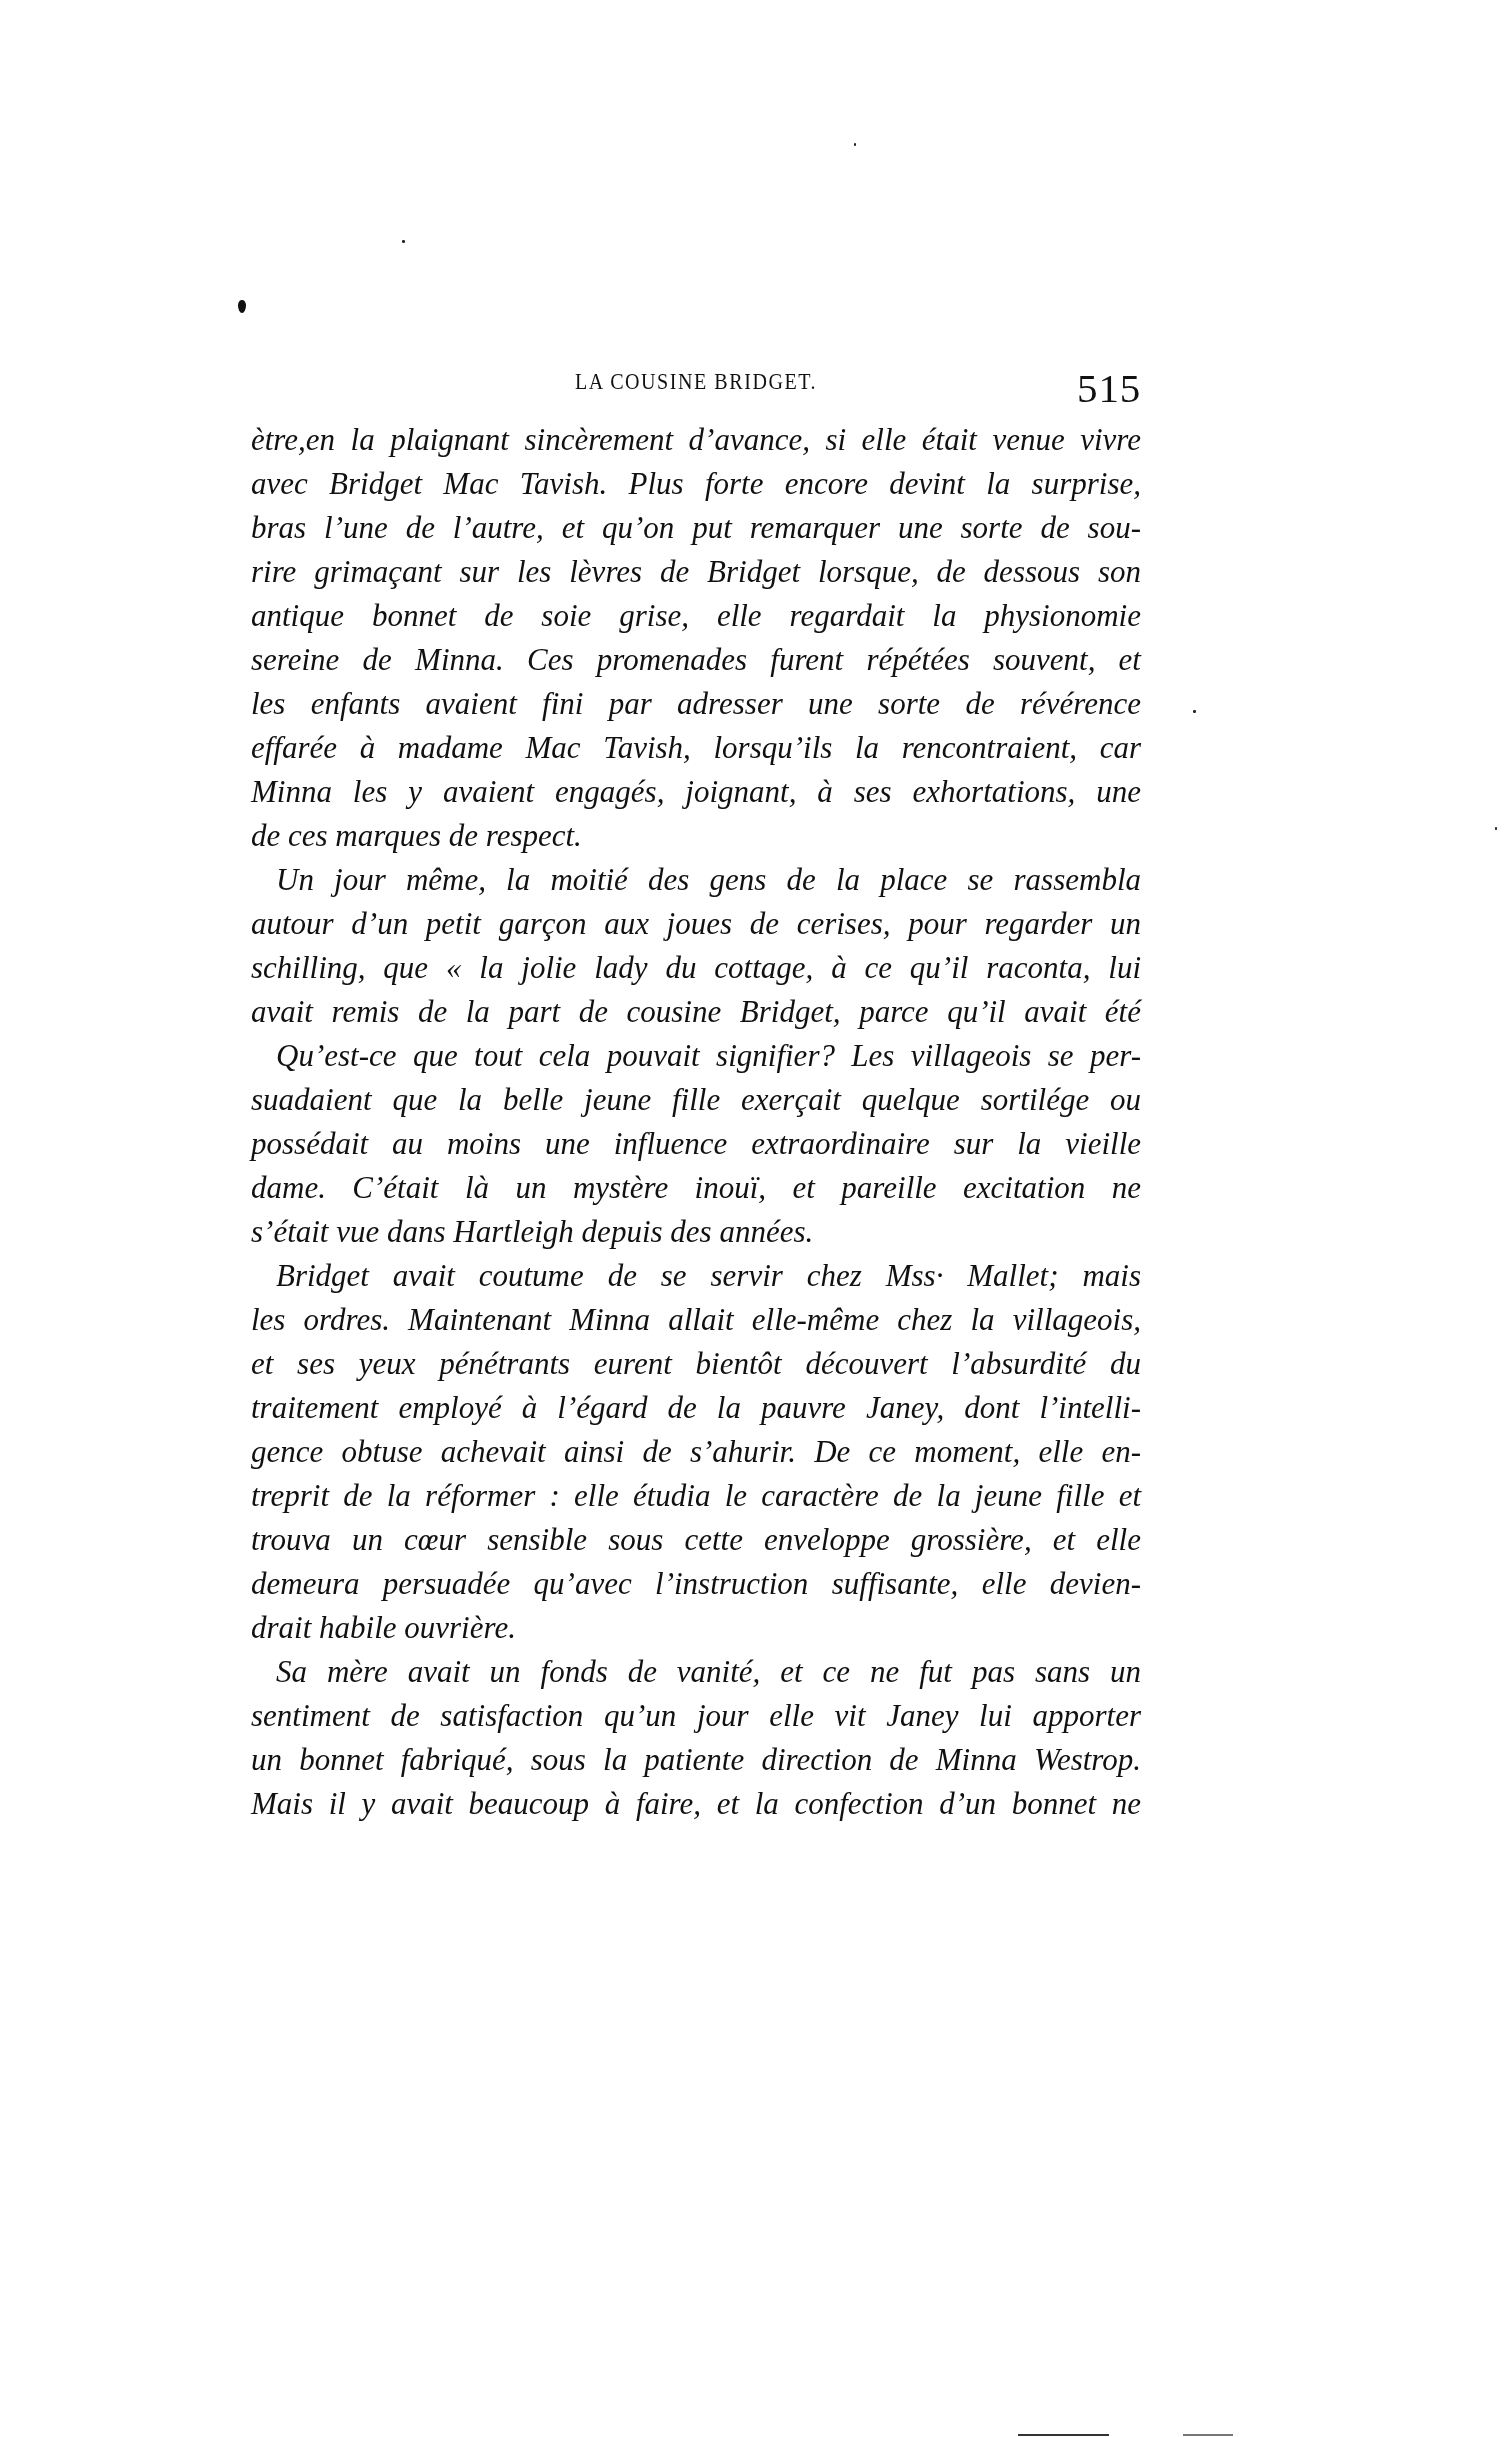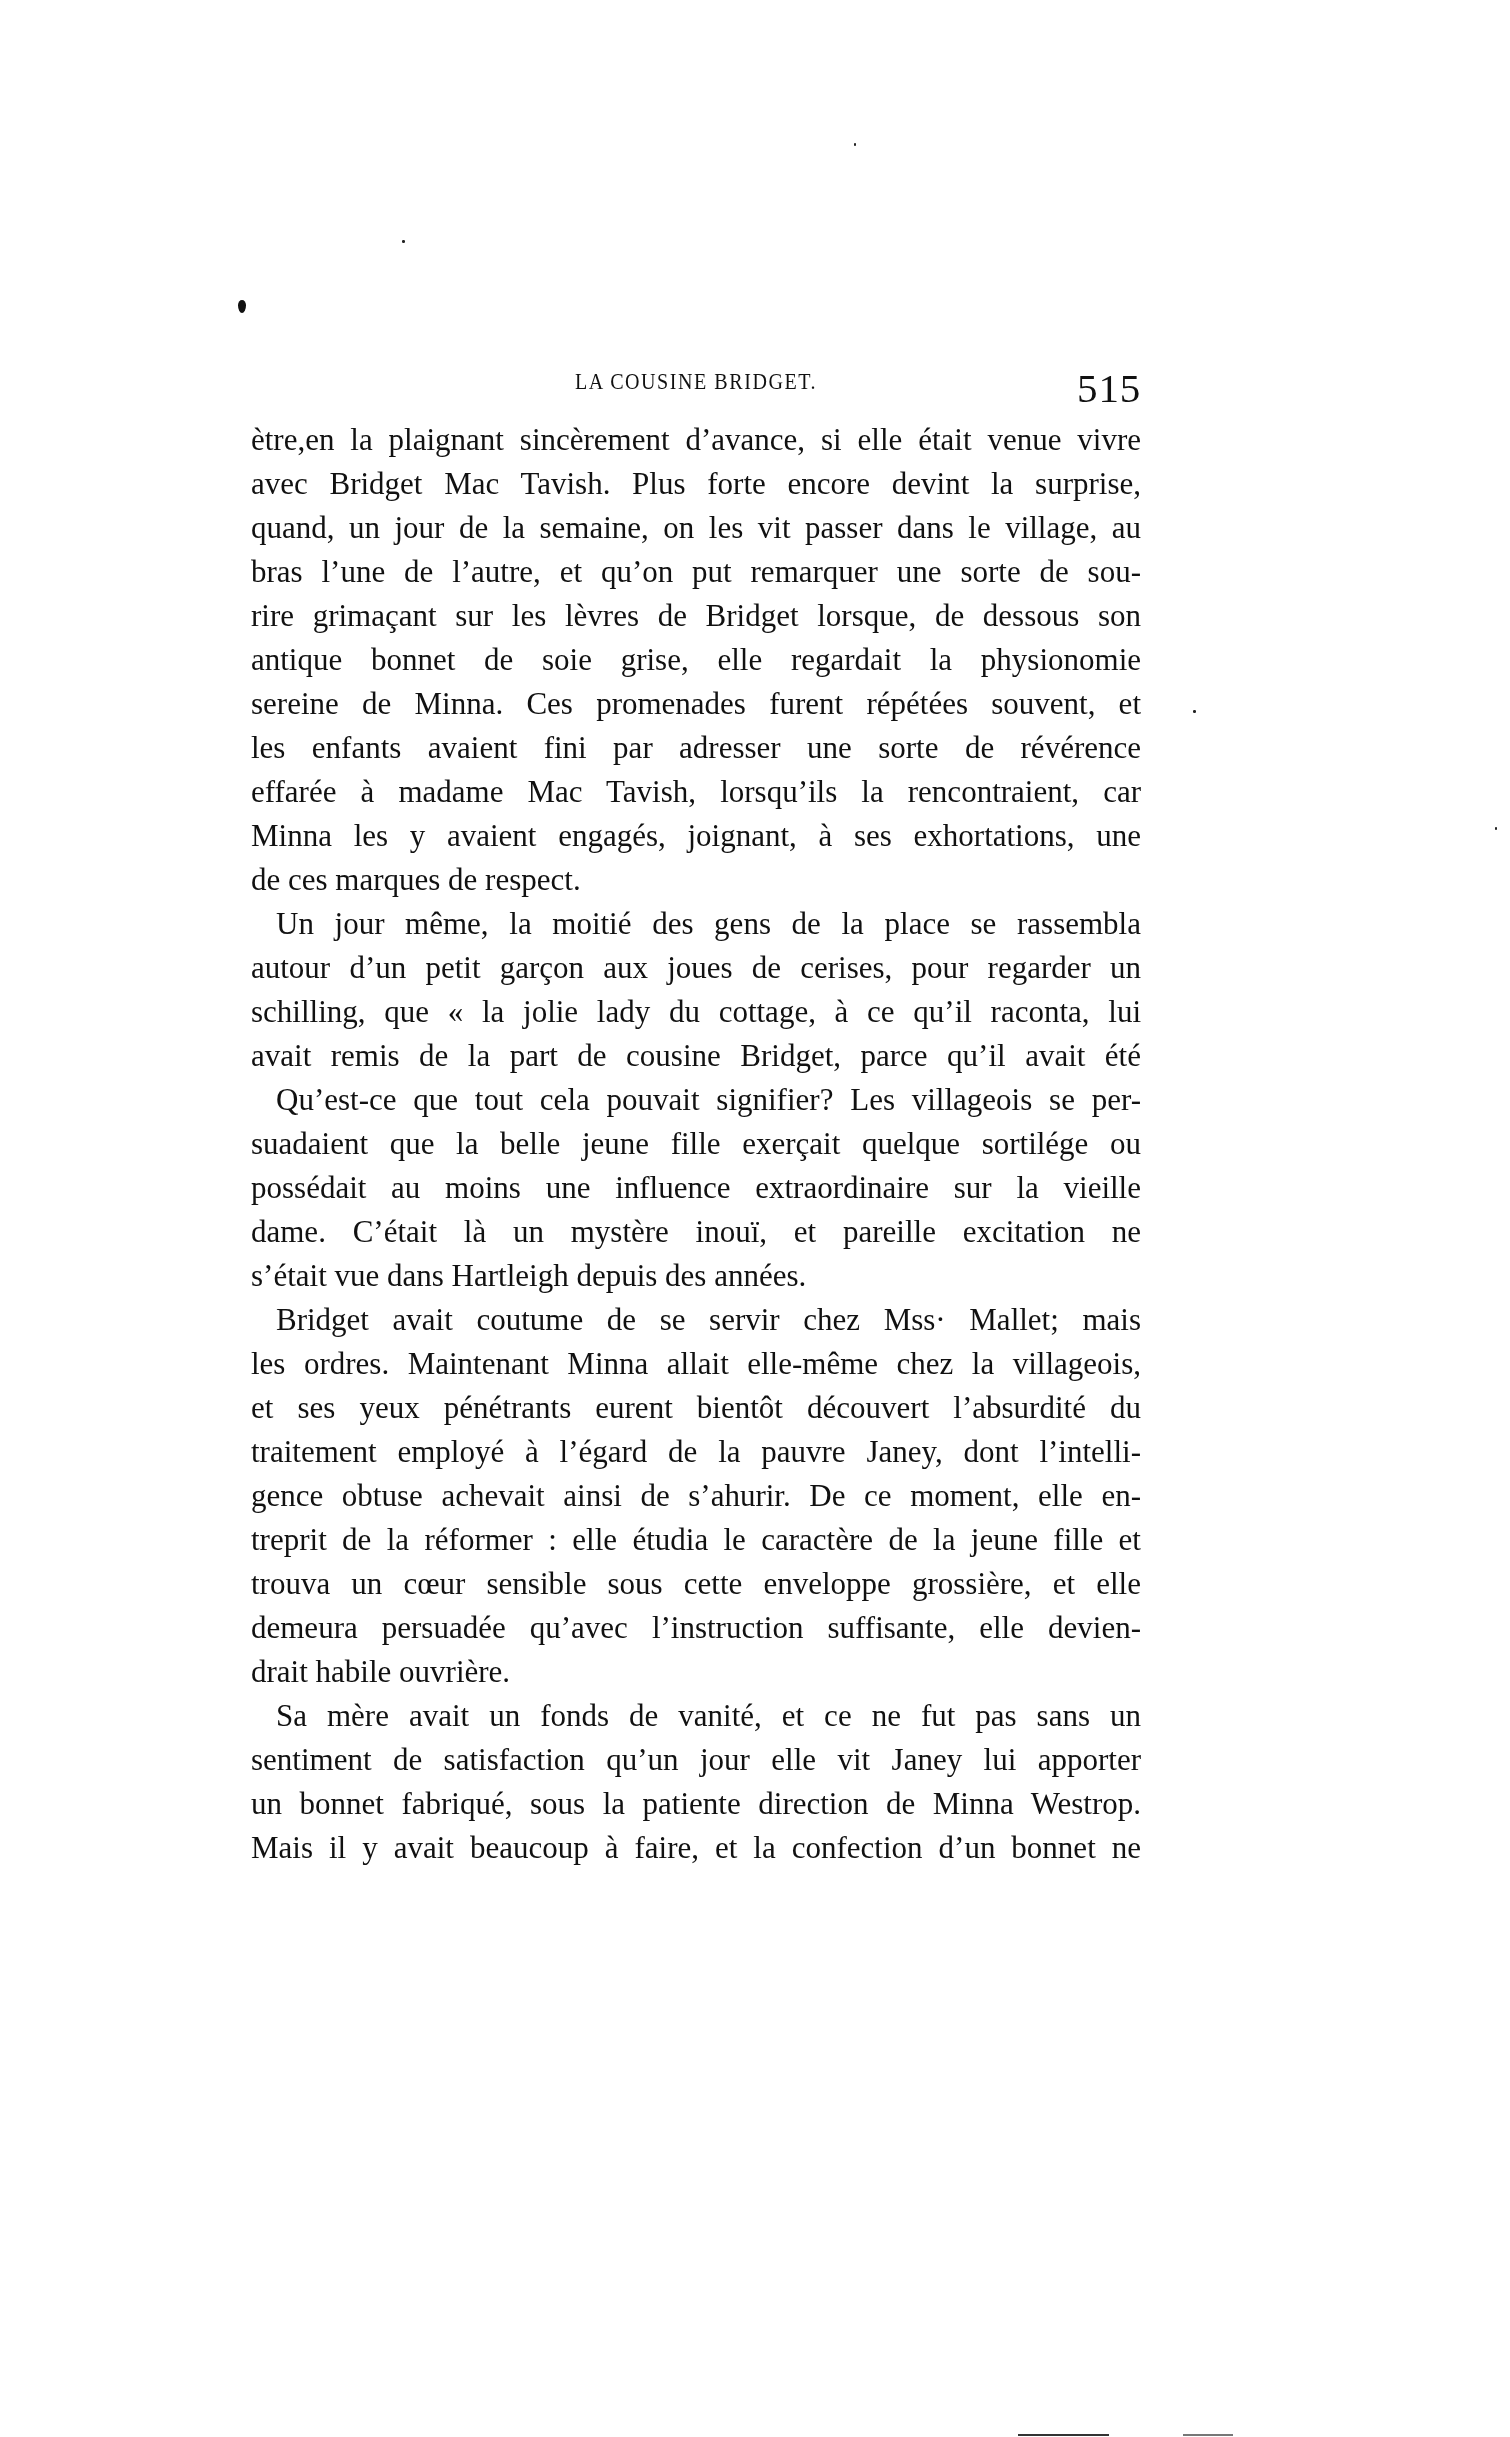--- a/index.html
+++ b/index.html
@@ -14,21 +14,21 @@
     .running-title {
       position: absolute; left: 0; right: 0; top: 0; text-align: center;
       font-size: 22.3px; letter-spacing: 1.7px; transform: scaleX(0.9);
     }
     .page-number {
       position: absolute; right: 0; top: -5px; font-size: 41px; letter-spacing: 0.8px;
     }
     .body-text {
       position: absolute; left: 251px; top: 418px; width: 890px;
       font-family: "Liberation Serif", serif; color: #111;
-      font-size: 31px; line-height: 44px;
+      font-size: 31px; line-height: 44px; font-style: italic;
     }
     .line {
       display: block; white-space: nowrap; text-align: justify; text-align-last: justify;
       height: 44px; overflow: visible;
     }
     .line.last { text-align-last: left; }
     .line.indent { padding-left: 25px; }
     .foot-rule { position: absolute; height: 1.7px; background: #333; }
   </style>
 </head>
@@ -43,21 +43,20 @@
   <div class="speck" style="left:1193px;top:710px;width:2.5px;height:2.5px;"></div>
 
   <div class="running-head">
     <div class="running-title">LA COUSINE BRIDGET.</div>
     <div class="page-number">515</div>
   </div>
 
   <div class="body-text" id="body-text">
       <span class="line">ètre,en la plaignant sincèrement d’avance, si elle était venue vivre</span>
       <span class="line">avec Bridget Mac Tavish. Plus forte encore devint la surprise,</span>
-      <span class="line">quand, un jour de la semaine, on les vit passer dans le village, au</span>
       <span class="line">bras l’une de l’autre, et qu’on put remarquer une sorte de sou-</span>
       <span class="line">rire grimaçant sur les lèvres de Bridget lorsque, de dessous son</span>
       <span class="line">antique bonnet de soie grise, elle regardait la physionomie</span>
       <span class="line">sereine de Minna. Ces promenades furent répétées souvent, et</span>
       <span class="line">les enfants avaient fini par adresser une sorte de révérence</span>
       <span class="line">effarée à madame Mac Tavish, lorsqu’ils la rencontraient, car</span>
       <span class="line">Minna les y avaient engagés, joignant, à ses exhortations, une</span>
       <span class="line last">de ces marques de respect.</span>
       <span class="line indent">Un jour même, la moitié des gens de la place se rassembla</span>
       <span class="line">autour d’un petit garçon aux joues de cerises, pour regarder un</span>

